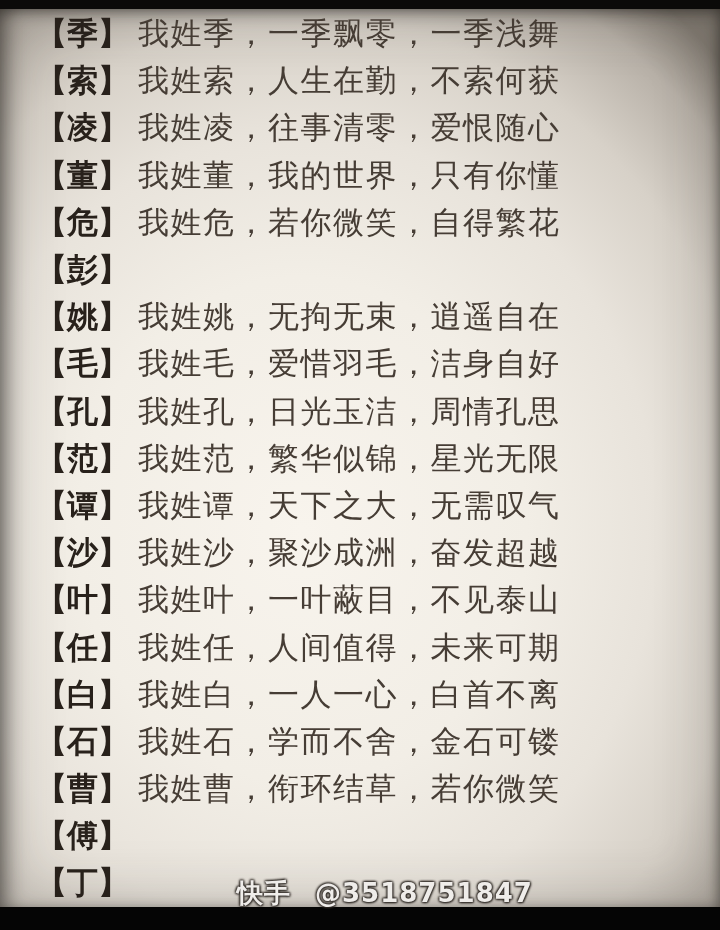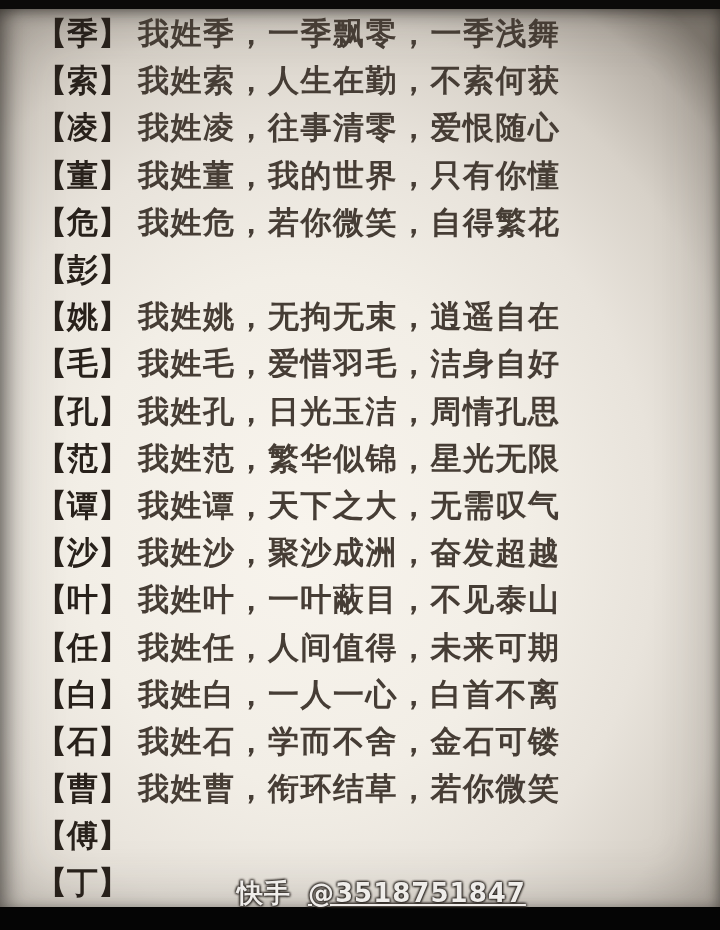--- a/index.html
+++ b/index.html
@@ -63,21 +63,21 @@
     font-size: 31px;
     line-height: 1;
   }
   .row .bracket {
     font-weight: 800;
     color: #28211b;
     letter-spacing: 0;
     margin-right: 9px;
   }
   .row .phrase {
-    font-weight: 700;
+    font-weight: 400;
     color: #463d35;
     letter-spacing: 1.5px;
   }
   .watermark {
     position: absolute;
     left: 237px;
     top: 876px;
     z-index: 6;
     font-size: 26px;
     font-weight: 700;
@@ -85,21 +85,21 @@
     color: rgba(250, 248, 245, 0.95);
     white-space: nowrap;
     text-shadow:
       0 0 3px rgba(45, 40, 35, 0.9),
       1px 1px 2px rgba(45, 40, 35, 0.85),
       -1px -1px 2px rgba(45, 40, 35, 0.75),
       1px -1px 2px rgba(45, 40, 35, 0.6),
       -1px 1px 2px rgba(45, 40, 35, 0.6);
     filter: blur(0.3px);
   }
-  .watermark .handle { margin-left: 17px; text-decoration: underline; }
+  .watermark .handle { margin-left: 24px; }
 </style>
 </head>
 <body>
 
 <div class="canvas">
   <div class="top-bar"></div>
   <div class="paper"></div>
 
   <div class="rows">
     <div class="row">

